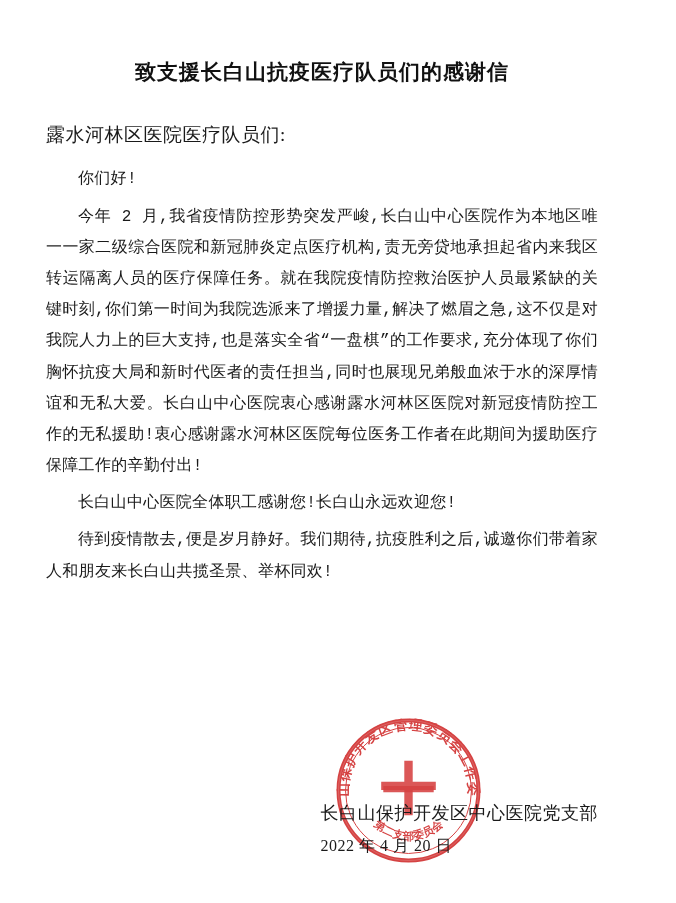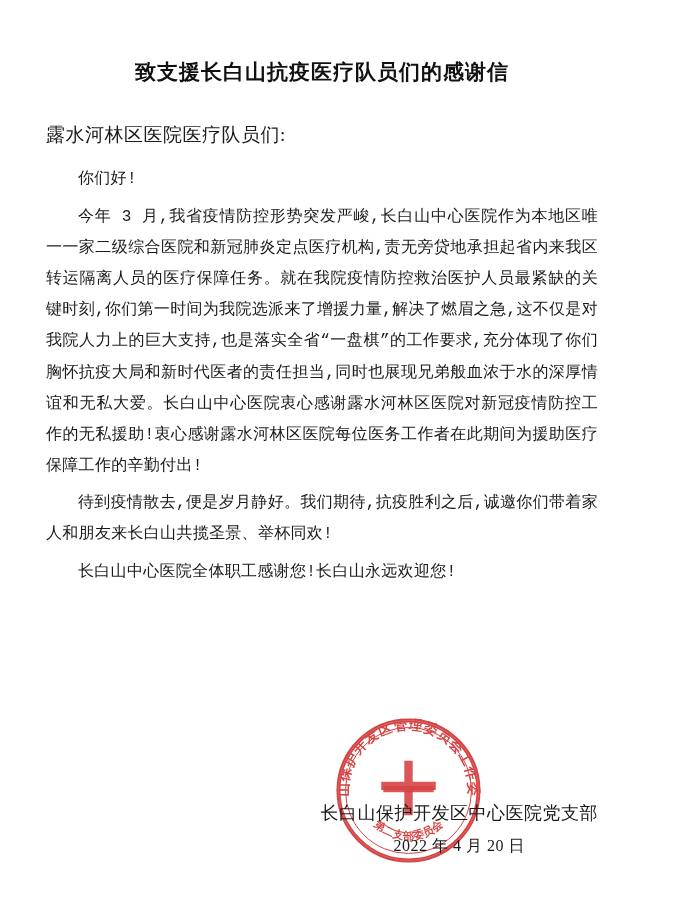--- a/index.html
+++ b/index.html
@@ -49,21 +49,21 @@
   .para-greeting {
     margin-bottom: 6px;
   }
   .para-body {
     margin-bottom: 6px;
   }
   .signature-block {
     position: absolute;
     right: 46px;
     bottom: 42px;
-    text-align: center;
+    text-align: left;
     z-index: 3;
   }
   .sign-org {
     font-size: 18px;
     letter-spacing: 0.5px;
     line-height: 1.9;
     white-space: nowrap;
   }
   .sign-date {
     font-size: 16px;
@@ -103,25 +103,25 @@
 <body>
 
 <div class="page">
 
   <div class="doc-title">致支援长白山抗疫医疗队员们的感谢信</div>
 
   <div class="salutation">露水河林区医院医疗队员们:</div>
 
   <p class="para para-greeting">你们好!</p>
 
-  <p class="para para-body">今年 3 月,我省疫情防控形势突发严峻,长白山中心医院作为本地区唯一一家二级综合医院和新冠肺炎定点医疗机构,责无旁贷地承担起省内来我区转运隔离人员的医疗保障任务。就在我院疫情防控救治医护人员最紧缺的关键时刻,你们第一时间为我院选派来了增援力量,解决了燃眉之急,这不仅是对我院人力上的巨大支持,也是落实全省“一盘棋”的工作要求,充分体现了你们胸怀抗疫大局和新时代医者的责任担当,同时也展现兄弟般血浓于水的深厚情谊和无私大爱。长白山中心医院衷心感谢露水河林区医院对新冠疫情防控工作的无私援助!衷心感谢露水河林区医院每位医务工作者在此期间为援助医疗保障工作的辛勤付出!</p>
+  <p class="para para-body">今年 2 月,我省疫情防控形势突发严峻,长白山中心医院作为本地区唯一一家二级综合医院和新冠肺炎定点医疗机构,责无旁贷地承担起省内来我区转运隔离人员的医疗保障任务。就在我院疫情防控救治医护人员最紧缺的关键时刻,你们第一时间为我院选派来了增援力量,解决了燃眉之急,这不仅是对我院人力上的巨大支持,也是落实全省“一盘棋”的工作要求,充分体现了你们胸怀抗疫大局和新时代医者的责任担当,同时也展现兄弟般血浓于水的深厚情谊和无私大爱。长白山中心医院衷心感谢露水河林区医院对新冠疫情防控工作的无私援助!衷心感谢露水河林区医院每位医务工作者在此期间为援助医疗保障工作的辛勤付出!</p>
+
+  <p class="para para-body">长白山中心医院全体职工感谢您!长白山永远欢迎您!</p>
 
   <p class="para para-body">待到疫情散去,便是岁月静好。我们期待,抗疫胜利之后,诚邀你们带着家人和朋友来长白山共揽圣景、举杯同欢!</p>
-
-  <p class="para para-body">长白山中心医院全体职工感谢您!长白山永远欢迎您!</p>
 
   <div class="seal">
     <svg width="165" height="165" viewBox="0 0 165 165" xmlns="http://www.w3.org/2000/svg">
       <defs>
         <path id="sealArc" d="M 22,82 A 60,60 0 1 1 143,82" fill="none"></path>
         <path id="sealArcBottom" d="M 33,82 A 49,49 0 0 0 132,82" fill="none"></path>
       </defs>
       <circle cx="82.5" cy="82.5" r="70" fill="none" stroke="#d02a2a" stroke-width="4"></circle>
       <circle cx="82.5" cy="82.5" r="63" fill="none" stroke="#d02a2a" stroke-width="1"></circle>
       <text class="seal-text">

